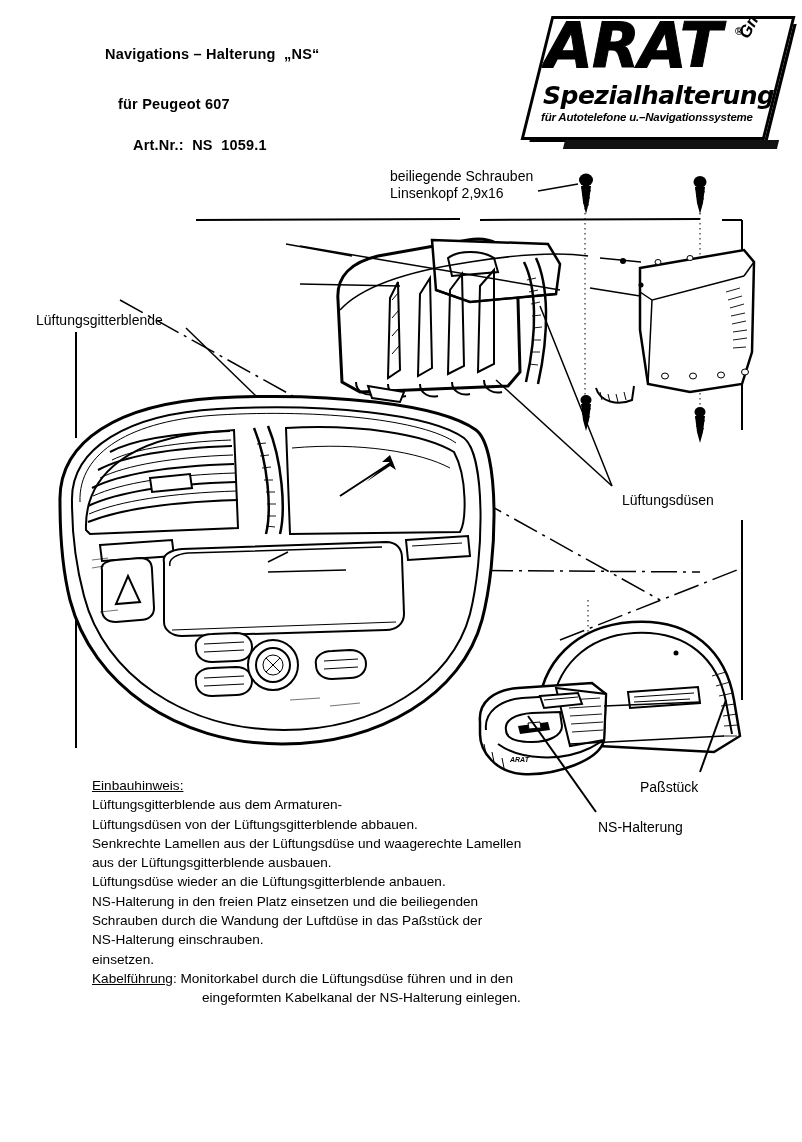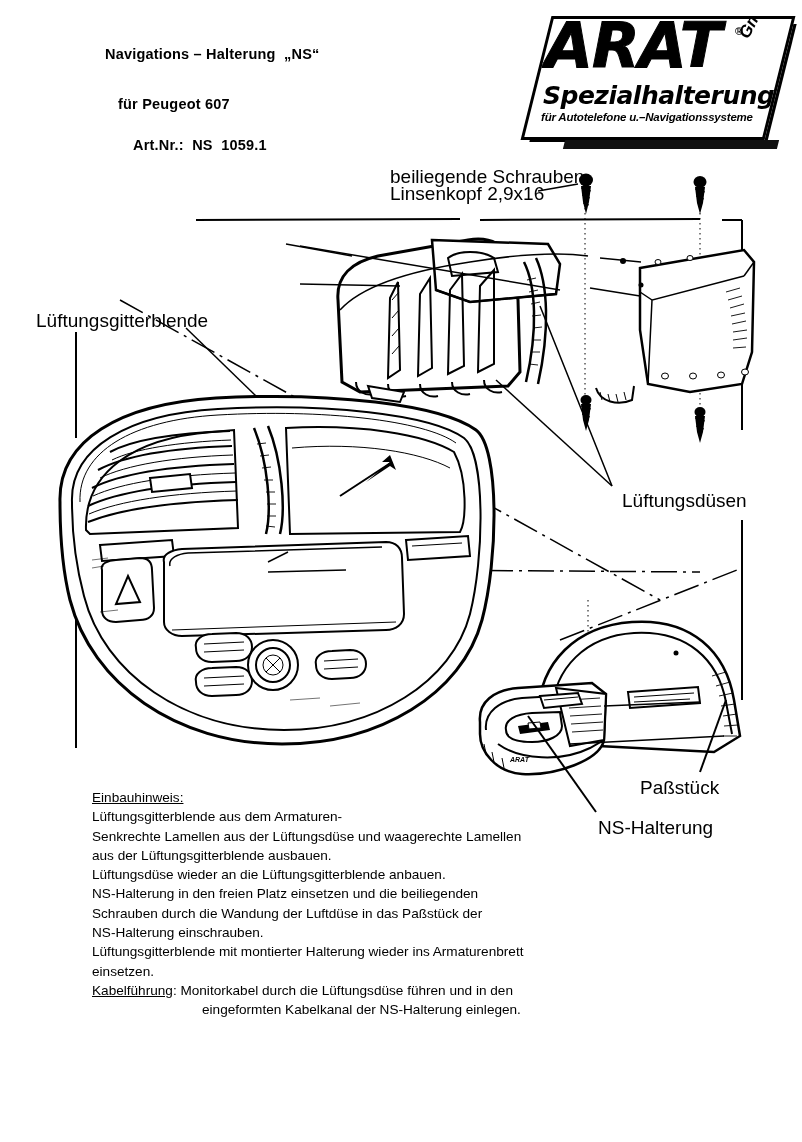--- a/index.html
+++ b/index.html
@@ -43,30 +43,30 @@
     position:absolute;left:4px;top:62px;font-size:25px;font-weight:bold;font-style:italic;
     font-family:"DejaVu Sans",sans-serif;letter-spacing:-0.5px;white-space:nowrap;
   }
   .logo-sub{
     position:absolute;left:2px;top:92px;font-size:11.5px;font-weight:bold;font-style:italic;
     letter-spacing:-0.2px;white-space:nowrap;
   }
   .logo-bar{position:absolute;left:36px;top:132px;width:214px;height:9px;background:#111;transform:skewX(-14deg);}
 
   
-  .lbl{position:absolute;font-size:19px;line-height:17px;white-space:pre;}
+  .lbl{position:absolute;font-size:14px;line-height:17px;white-space:pre;}
   #lbl-screws{left:390px;top:168px;}
   #lbl-lamellen{left:58px;top:226px;}
   #lbl-gitterblende{left:36px;top:312px;}
   #lbl-duesen{left:614px;top:492px;margin-left:8px;}
   #lbl-passtueck{left:640px;top:779px;}
   #lbl-nshalterung{left:598px;top:819px;}
 
   
-  .instr{position:absolute;left:92px;top:776px;width:600px;font-size:13.6px;line-height:19.3px;margin-top:12px;}
+  .instr{position:absolute;left:92px;top:776px;width:600px;font-size:13.6px;line-height:19.3px;}
   .instr .ln{white-space:pre;}
   .u{text-decoration:underline;}
   .indent{padding-left:110px;}
 
   
   svg.draw{position:absolute;left:0;top:0;width:802px;height:1142px;overflow:visible;}
   .st{fill:none;stroke:#000;}
   .w1{stroke-width:1;}
   .w15{stroke-width:1.5;}
   .w2{stroke-width:2;}
@@ -374,25 +374,25 @@
   <div class="lbl" id="lbl-screws">beiliegende Schrauben
 Linsenkopf 2,9x16</div>
   <div class="lbl" id="lbl-gitterblende">Lüftungsgitterblende</div>
   <div class="lbl" id="lbl-duesen">Lüftungsdüsen</div>
   <div class="lbl" id="lbl-passtueck">Paßstück</div>
   <div class="lbl" id="lbl-nshalterung">NS-Halterung</div>
 
   <div class="instr">
     <div class="ln u">Einbauhinweis:</div>
     <div class="ln">Lüftungsgitterblende aus dem Armaturen-</div>
+    <div class="ln">Lüftungsdüsen von der Lüftungsgitterblende abbauen.</div>
     <div class="ln">Senkrechte Lamellen aus der Lüftungsdüse und waagerechte Lamellen</div>
     <div class="ln">aus der Lüftungsgitterblende ausbauen.</div>
     <div class="ln">Lüftungsdüse wieder an die Lüftungsgitterblende anbauen.</div>
     <div class="ln">NS-Halterung in den freien Platz einsetzen und die beiliegenden</div>
     <div class="ln">Schrauben durch die Wandung der Luftdüse in das Paßstück der</div>
     <div class="ln">NS-Halterung einschrauben.</div>
-    <div class="ln">Lüftungsgitterblende mit montierter Halterung wieder ins Armaturenbrett</div>
     <div class="ln">einsetzen.</div>
     <div class="ln"><span class="u">Kabelführung</span><span>: Monitorkabel durch die Lüftungsdüse führen und in den</span></div>
     <div class="ln indent">eingeformten Kabelkanal der NS-Halterung einlegen.</div>
   </div>
 
 </div>
 
 </body></html>

